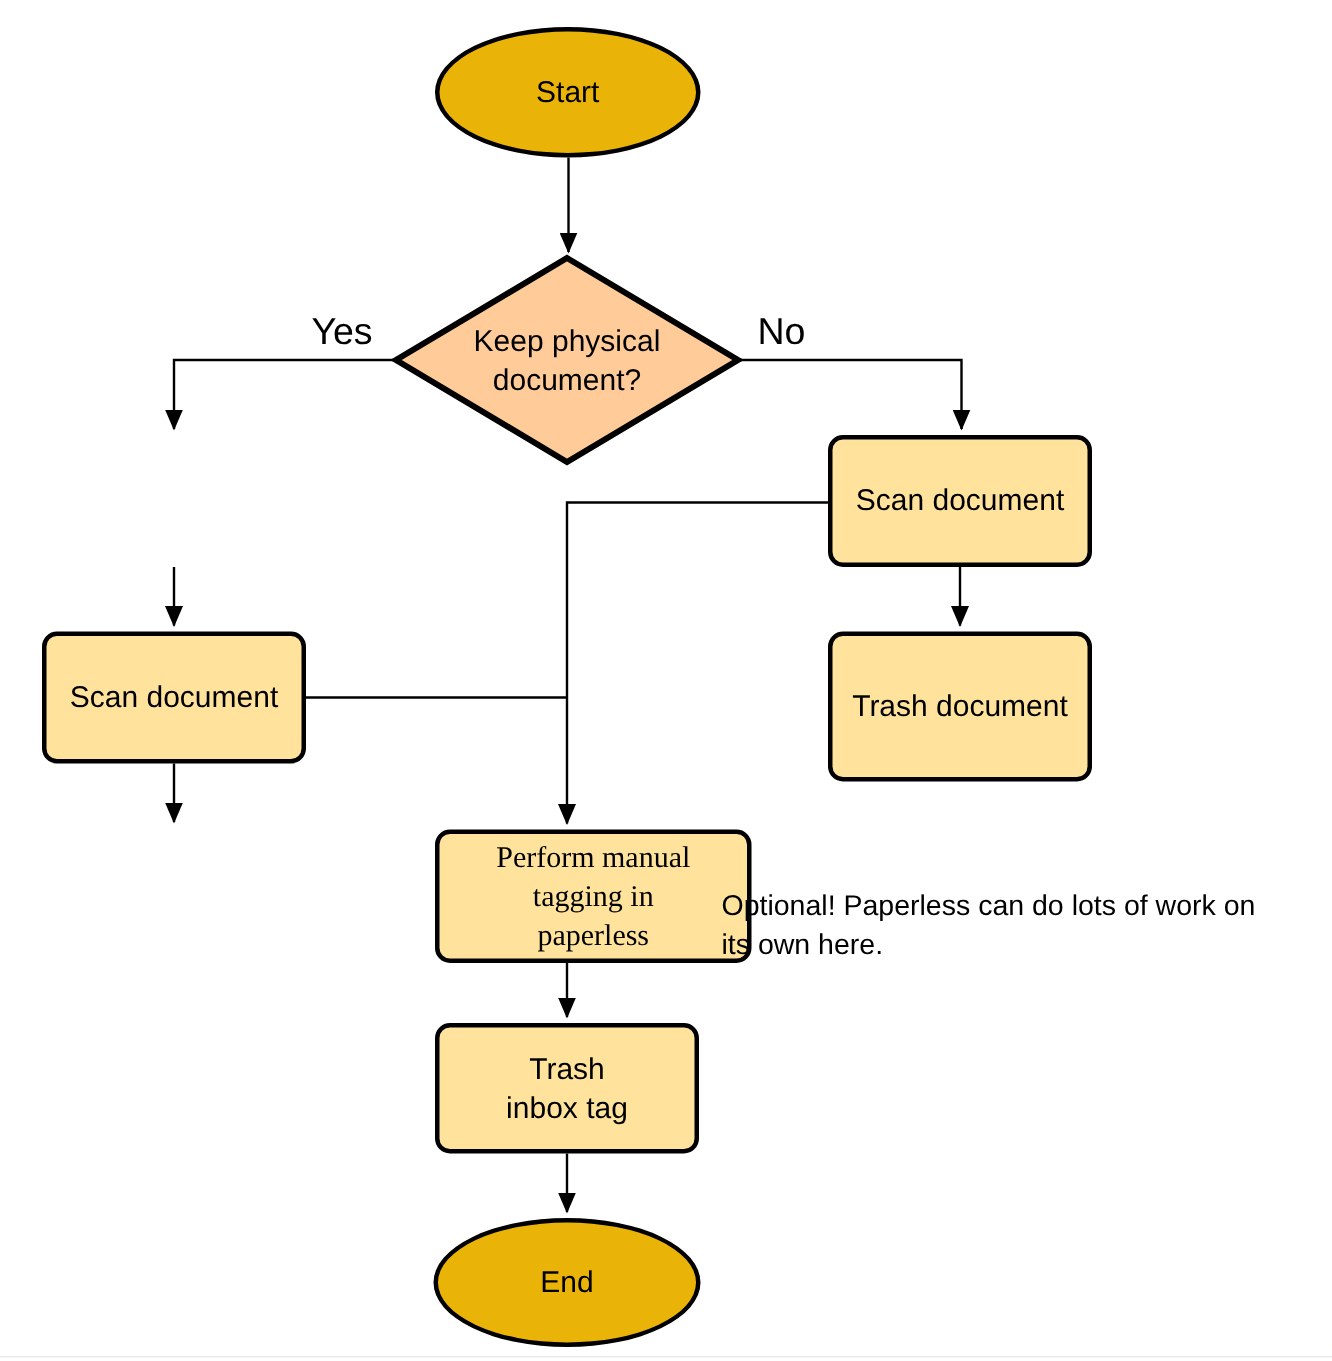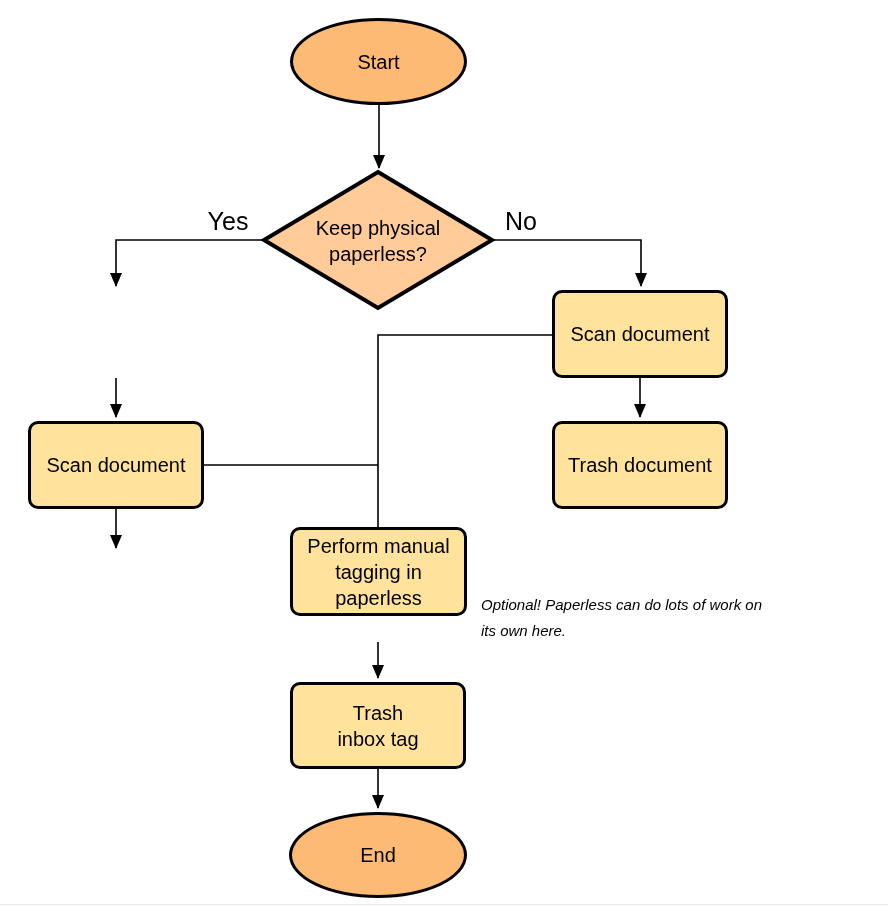--- a/index.html
+++ b/index.html
@@ -33,39 +33,38 @@
     white-space: pre-line;
     box-sizing: border-box;
     color: #000000;
   }
   .process {
     background: #ffe39d;
     border: 3px solid #000000;
     border-radius: 10px;
   }
   .terminal {
-    background: #fdba74;
+    background: #eab308;
     border: 3.5px solid #000000;
     border-radius: 50%;
   }
   .decision-label {
     background: transparent;
   }
   .edge-label {
     position: absolute;
     font-size: 25px;
     line-height: 22px;
     text-align: center;
     white-space: nowrap;
   }
   .note {
     position: absolute;
-    font-size: 15px;
+    font-size: 19px;
     line-height: 26px;
-    font-style: italic;
     white-space: pre-line;
     text-align: left;
   }
   .bottom-rule {
     position: absolute;
     left: 0;
     top: 904px;
     width: 888px;
     height: 1px;
     background: #e9e9ee;
@@ -93,31 +92,31 @@
     <path d="M640,378 L640,417" fill="none" stroke="#000000" stroke-width="1.6" marker-end="url(#arrow)"></path>
     <path d="M552,335 L378,335 L378,549" fill="none" stroke="#000000" stroke-width="1.6" marker-end="url(#arrow)"></path>
     <path d="M204,465 L378,465" fill="none" stroke="#000000" stroke-width="1.6"></path>
     <path d="M378,642 L378,678" fill="none" stroke="#000000" stroke-width="1.6" marker-end="url(#arrow)"></path>
     <path d="M378,769 L378,808" fill="none" stroke="#000000" stroke-width="1.6" marker-end="url(#arrow)"></path>
   </svg>
 
   <div class="node terminal" style="left:290px; top:18px; width:177px; height:87px;">Start</div>
 
   <div class="node decision-label" style="left:294px; top:213px; width:168px; height:56px;">Keep physical
-paperless?</div>
+document?</div>
 
 
   <div class="node process" style="left:552px; top:290px; width:176px; height:88px;">Scan document</div>
 
   <div class="node process" style="left:28px; top:421px; width:176px; height:88px;">Scan document</div>
 
-  <div class="node process" style="left:552px; top:421px; width:176px; height:88px;">Trash document</div>
+  <div class="node process" style="left:552px; top:421px; width:176px; height:100px;">Trash document</div>
 
 
-  <div class="node process" style="left:290px; top:527px; width:177px; height:89px;">Perform manual
+  <div class="node process" style="left:290px; top:553px; width:211px; height:89px;font-family:Liberation Serif, serif;">Perform manual
 tagging in
 paperless</div>
 
   <div class="node process" style="left:290px; top:682px; width:176px; height:87px;">Trash
 inbox tag</div>
 
   <div class="node terminal" style="left:289px; top:812px; width:178px; height:86px;">End</div>
 
   <div class="edge-label" style="left:206px; top:210px; width:44px;">Yes</div>
 

